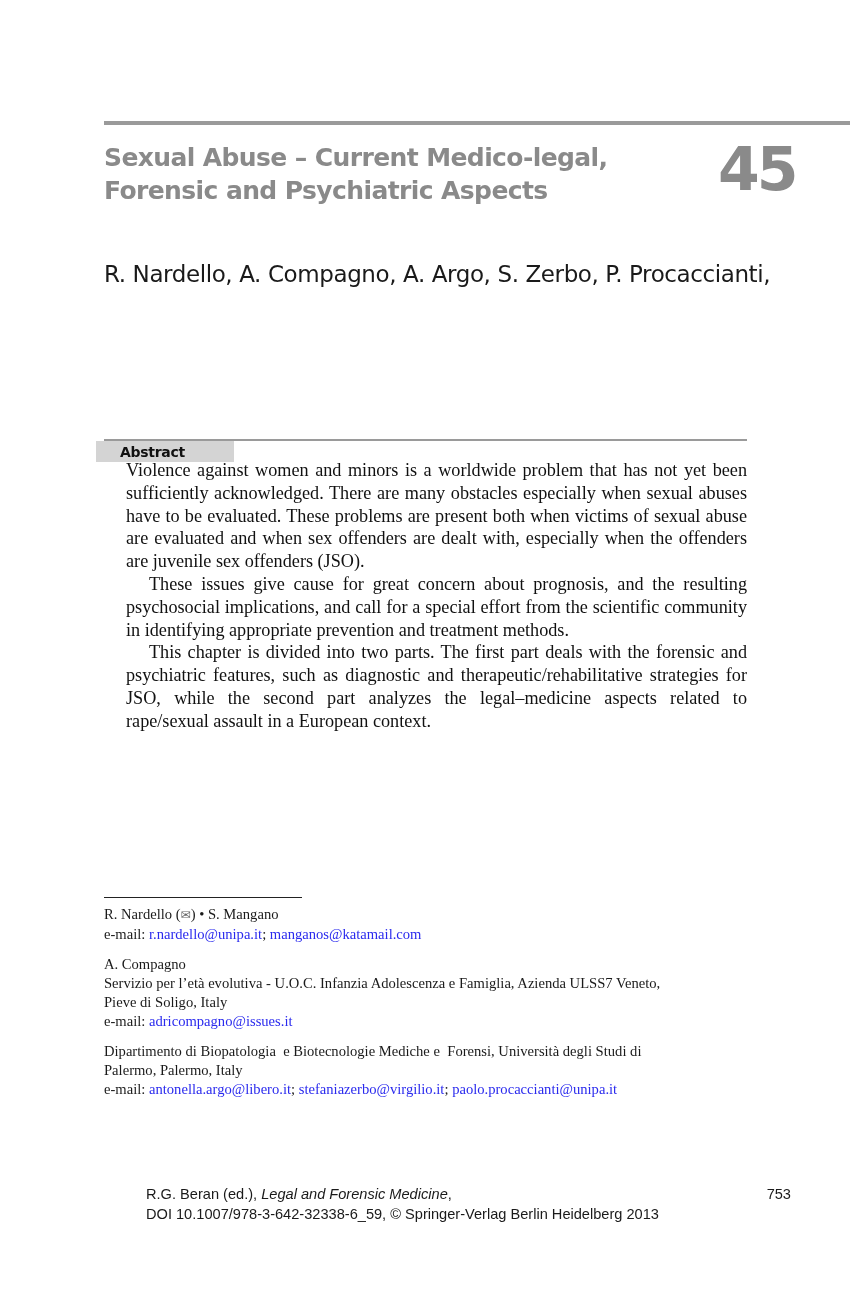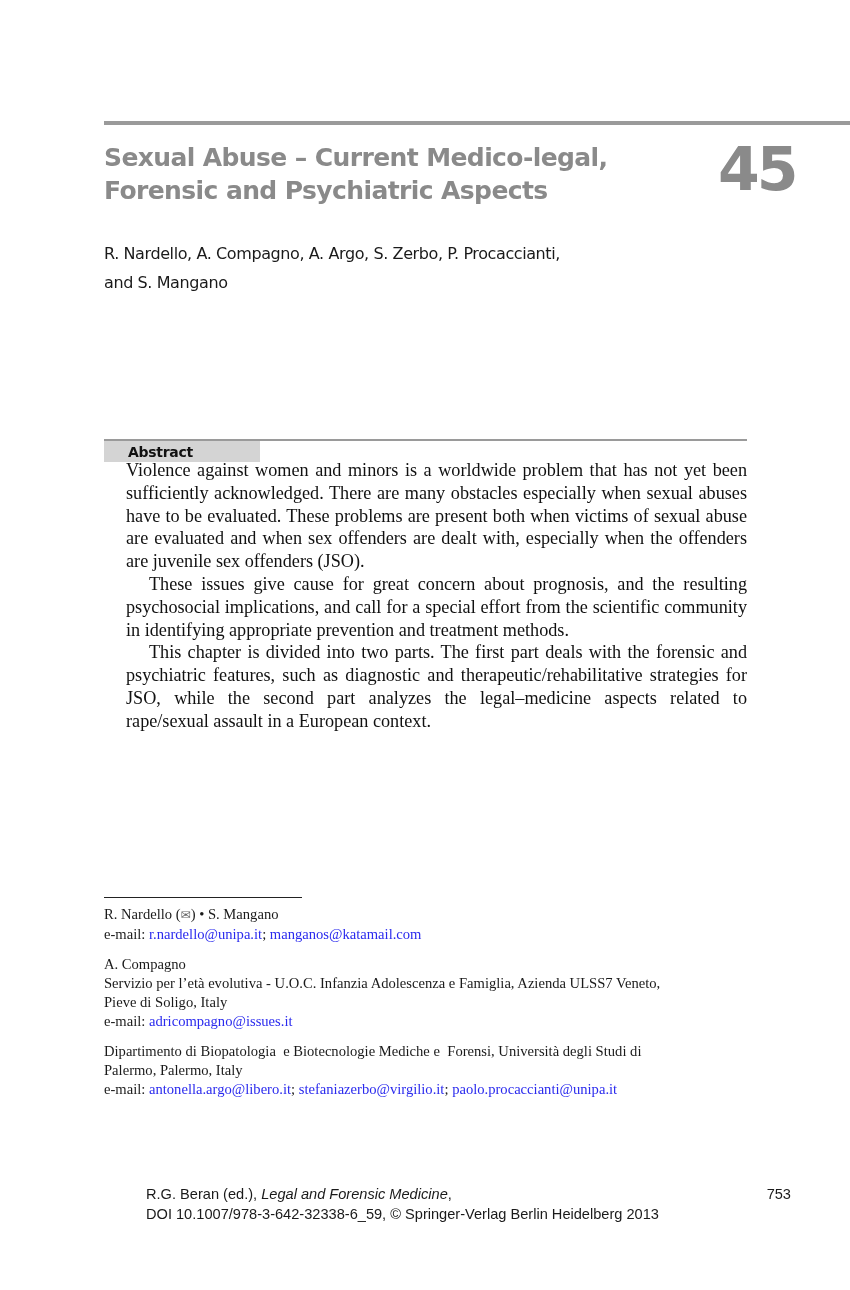--- a/index.html
+++ b/index.html
@@ -15,29 +15,29 @@
     letter-spacing: -0.6px;
   }
   .chapter-title div { white-space: nowrap; }
   .chapter-number {
     position: absolute; left: 718px; top: 136px;
     font-family: "DejaVu Sans", sans-serif; font-weight: bold;
     font-size: 60px; line-height: 66px; color: #8a8a8a; letter-spacing: -3px;
   }
 
   .authors {
-    position: absolute; left: 104px; top: 239px; width: 620px;
-    font-family: "DejaVu Sans", sans-serif; font-size: 16px; line-height: 29px;
+    position: absolute; left: 104px; top: 260px; width: 620px;
+    font-family: "DejaVu Sans", sans-serif; font-size: 23px; line-height: 29px;
     color: #1a1a1a; letter-spacing: -0.4px;
   }
   .authors div { white-space: nowrap; }
 
   .abstract-rule { position: absolute; left: 104px; top: 439px; width: 643px; height: 2px; background: #9a9a9a; }
   .abstract-head {
-    position: absolute; left: 104px; top: 441px; width: 156px; height: 21px;
+    position: absolute; left: 96px; top: 441px; width: 138px; height: 21px;
     background: #d4d4d4;
     text-decoration: underline;
   }
   .abstract-head span {
     position: absolute; left: 24px; top: 1px;
     font-family: "DejaVu Sans", sans-serif; font-weight: bold; font-size: 14px;
     line-height: 20px; color: #111; letter-spacing: -0.3px;
   }
 
   .abstract-body {
@@ -74,21 +74,20 @@
   <div class="top-rule"></div>
 
   <div class="chapter-title">
     <div>Sexual Abuse – Current Medico-legal,</div>
     <div>Forensic and Psychiatric Aspects</div>
   </div>
   <div class="chapter-number">45</div>
 
   <div class="authors">
     <div>R. Nardello, A. Compagno, A. Argo, S. Zerbo, P. Procaccianti,</div>
-    <div>and S. Mangano</div>
   </div>
 
   <div class="abstract-rule"></div>
   <div class="abstract-head">
     <span>Abstract</span>
   </div>
 
   <div class="abstract-body">
     <p class="first">Violence against women and minors is a worldwide problem that has not yet been sufficiently acknowledged. There are many obstacles especially when sexual abuses have to be evaluated. These problems are present both when victims of sexual abuse are evaluated and when sex offenders are dealt with, especially when the offenders are juvenile sex offenders (JSO).</p>
     <p>These issues give cause for great concern about prognosis, and the resulting psychosocial implications, and call for a special effort from the scientific community in identifying appropriate prevention and treatment methods.</p>

